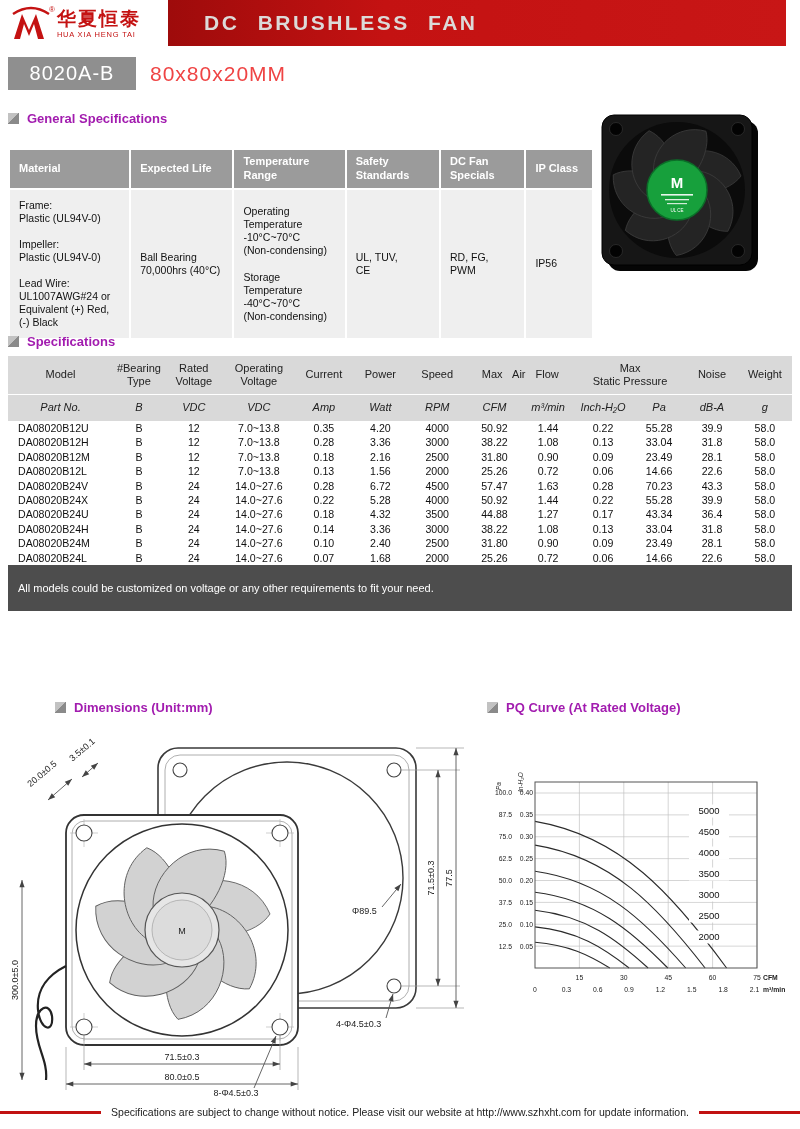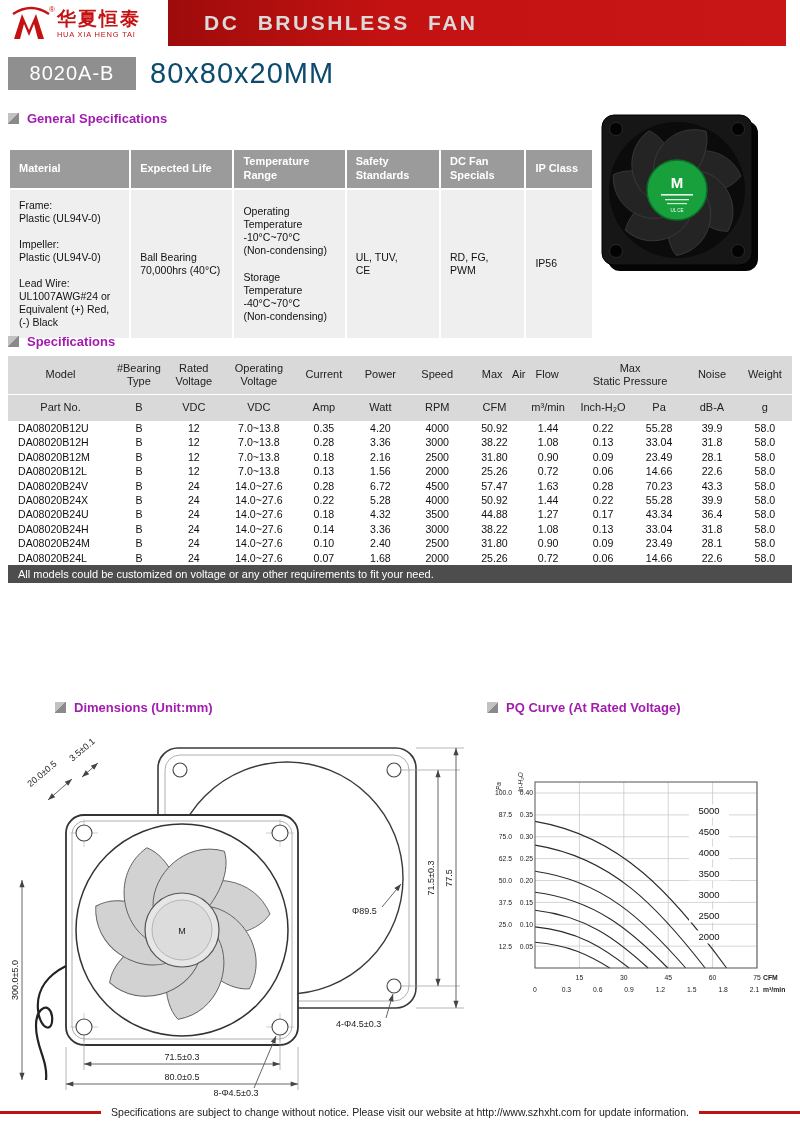--- a/index.html
+++ b/index.html
@@ -23,21 +23,21 @@
   .logo-text .cn { font-size:19px; font-weight:bold; color:#c41212; letter-spacing:2px; line-height:21px; }
   .logo-text .en { font-size:7.5px; color:#c41212; letter-spacing:0.8px; margin-top:1px; }
 
   
   .model-badge {
     position:absolute; left:8px; top:57px; width:128px; height:33px; background:#8f8f8f;
     color:#fff; font-size:20px; letter-spacing:1px; display:flex; align-items:center; justify-content:center;
   }
   .model-size {
     position:absolute; left:150px; top:57px; height:33px; display:flex; align-items:center;
-    font-size:29px; color:#0c4a6e; letter-spacing:1px;
+    font-size:21px; color:#ef4444; letter-spacing:1px;
   }
 
   
   .sect { position:absolute; display:flex; align-items:center; gap:8px; font-size:13px; font-weight:bold; color:#a21caf; }
   .sect .bullet { width:11px; height:11px; background:linear-gradient(135deg,#c2c2c2 0 50%,#8a8a8a 50% 100%); }
   #sect-general { left:8px; top:111px; }
   #sect-specs   { left:8px; top:334px; }
   #sect-dims    { left:8px; top:700px;padding-left:47px; }
   #sect-pq      { left:487px; top:700px; }
 
@@ -56,26 +56,26 @@
   .fan-photo { position:absolute; left:597px; top:90px; }
 
   
   .spec-wrap { position:absolute; left:8px; top:356px; width:784px; }
   .spec-table { width:784px; border-collapse:collapse; table-layout:fixed; }
   .spec-table thead th {
     background:#d9d9d9; font-size:11px; font-weight:400; color:#222; text-align:center;
     padding:2px; line-height:1.2;
   }
   .spec-table thead tr:first-child th { height:38px; border-bottom:1px solid #fff; }
-  .spec-table thead tr:last-child th { height:27px; }
+  .spec-table thead tr:last-child th { height:27px;font-style:italic; }
   .spec-table th.pre { white-space:pre-line; }
   .spec-table th.airflow { word-spacing:7px; }
   .spec-table tbody td { font-size:10.6px; text-align:center; height:14.4px; line-height:14.4px; padding:0 2px; color:#111; background:#fff; }
   .spec-table tbody td.partno { text-align:left; padding-left:10px; }
-  .spec-note { background:#4d4d4d; color:#fff; font-size:11px; padding:3px 10px; }
+  .spec-note { background:#4d4d4d; color:#fff; font-size:11px; padding:17px 10px; }
 
   
   #dims-svg { position:absolute; left:8px; top:730px; }
   #dims-svg text { font-size:9px; fill:#222; }
 
   
   #pq-svg { position:absolute; left:487px; top:768px; }
   #pq-svg .grid { stroke:#c3c3c3; stroke-width:0.7; }
   #pq-svg .tick { font-size:6.8px; fill:#222; }
   #pq-svg .unit { font-weight:bold; }

